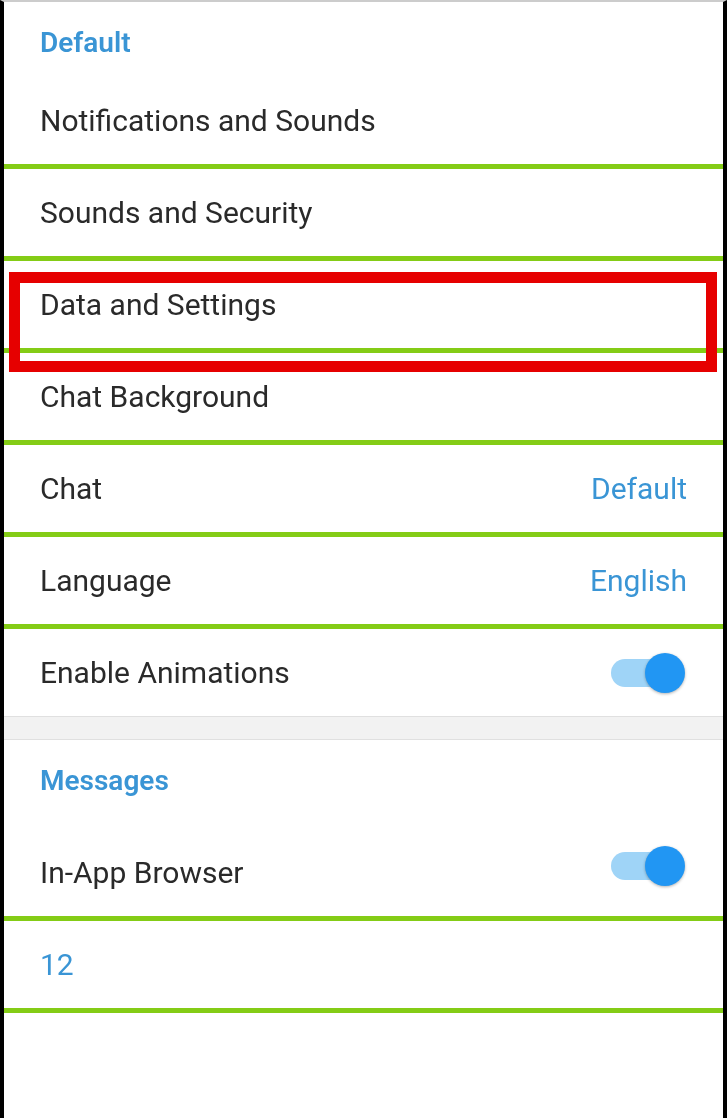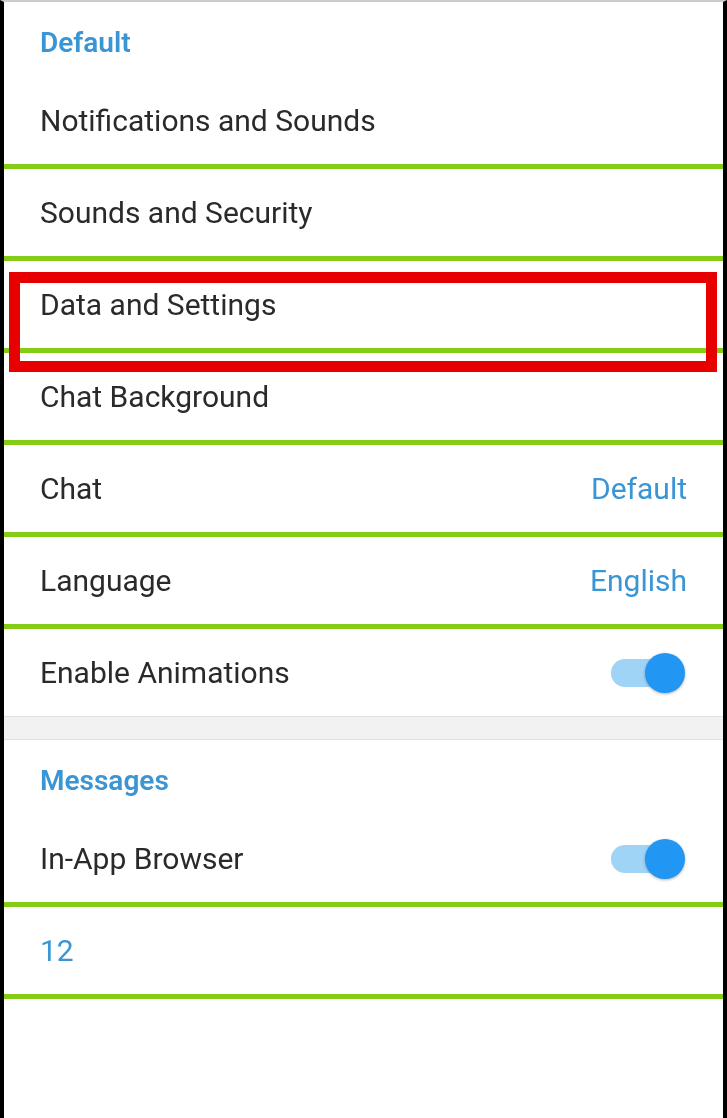--- a/index.html
+++ b/index.html
@@ -45,20 +45,21 @@
       font-size: 30px;
     }
     .list-item .subtitle {
       color: #8a8a8a;
       font-size: 25px;
       margin-top: 6px;
     }
     .item-left {
       display: flex;
       flex-direction: column;
+      margin-top: 14px;
     }
     .section-gap {
       height: 24px;
       background: #f2f2f2;
       border-top: 1px solid #e0e0e0;
       border-bottom: 1px solid #e0e0e0;
     }
     .highlight-box {
       position: absolute;
       border: 11px solid #e60000;

